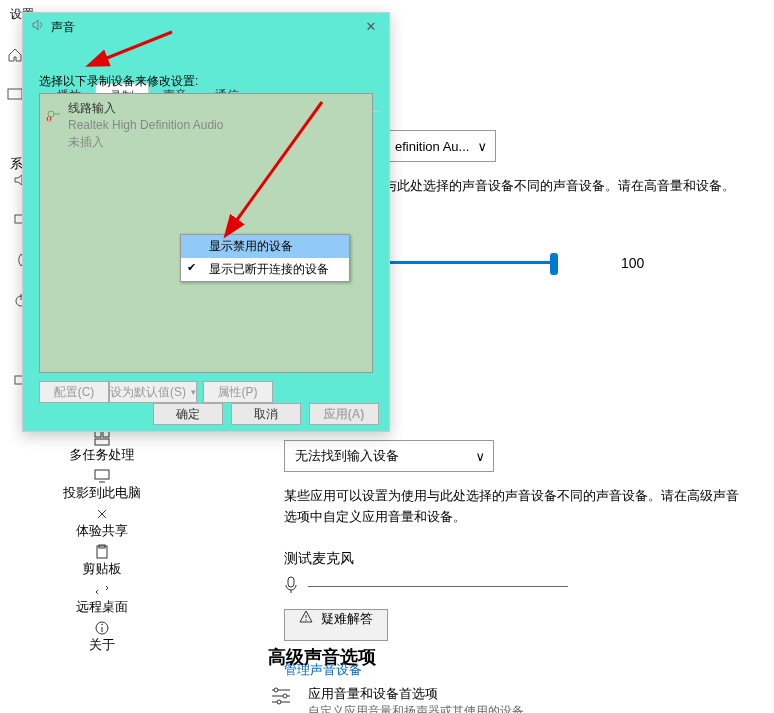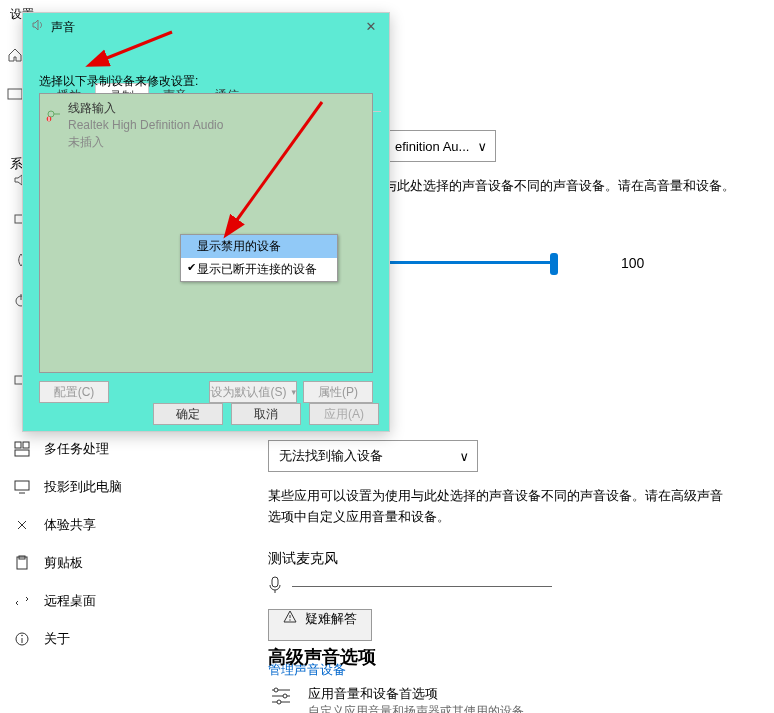--- a/index.html
+++ b/index.html
@@ -7,33 +7,33 @@
 
 
 .settings-bg { position: absolute; top: 0; left: 0; width: 774px; height: 713px; }
 .settings-title { position: absolute; top: 6px; left: 10px; font-size: 12px; color: #000; }
 .left-rail { position: absolute; top: 35px; left: 0; width: 30px; display: flex; flex-direction: column; align-items: center; gap: 0; }
 .rail-icon { width: 30px; height: 40px; display: flex; align-items: center; justify-content: center; color: #555; }
 .rail-icon svg { width: 16px; height: 16px; }
 .rail-label { position: absolute; left: 10px; font-size: 13px; color: #000; }
 
 .sidebar { position: absolute; top: 430px; left: 10px; width: 180px; }
-.sidebar-item { display: flex; align-items: center; height: 38px; gap: 14px; padding-left: 4px; cursor: default; }
+.sidebar-item { display: flex; align-items: center; height: 38px; padding-left: 4px; cursor: default; flex-direction: column; }
 .sidebar-item .icn { width: 16px; height: 16px; display: flex; align-items: center; justify-content: center; color: #333; }
 
 .main { position: absolute; left: 268px; top: 130px; width: 480px; }
 .dropdown { display: inline-flex; align-items: center; justify-content: space-between; border: 1px solid #999; height: 32px; padding: 0 8px 0 10px; font-size: 13px; min-width: 210px; background: #fff; }
 .dropdown .chev { margin-left: 8px; }
 .paragraph { font-size: 13px; color: #000; line-height: 1.6; margin-top: 14px; max-width: 460px; }
 .slider-row { position: relative; margin-top: 58px; display: flex; align-items: center; width: 100%; }
 .slider-track { position: relative; height: 3px; background: #0078d4; flex: 0 0 285px; }
 .slider-thumb { position: absolute; right: -5px; top: -8px; width: 8px; height: 22px; background: #0078d4; border-radius: 3px; }
 .slider-val { margin-left: 68px; font-size: 14px; }
 
-.input-section { position: absolute; left: 268px; top: 440px; width: 480px; }
+.input-section { position: absolute; left: 284px; top: 440px; width: 480px; }
 .section-title { font-size: 14px; margin: 22px 0 8px; }
 .mic-row { display: flex; align-items: center; gap: 10px; margin-top: 6px; }
 .mic-bar { height: 1px; border-top: 1px solid #666; flex: 0 0 260px; }
 .btn-outline { display: inline-flex; align-items: flex-start; gap: 8px; border: 1px solid #999; background: #ccc4; height: 32px; padding: 0 14px; margin-top: 12px; font-size: 13px; }
 .link { color: #0066cc; font-size: 13px; margin-top: 20px; display: inline-block; cursor: pointer; }
 
 .adv-section { position: absolute; left: 268px; top: 645px; width: 480px; }
 .adv-heading { font-size: 18px; font-weight: 600; }
 .adv-row { display: flex; gap: 14px; margin-top: 16px; }
 .adv-icon { width: 26px; height: 22px; color: #333; display:flex; align-items:center; }
@@ -48,29 +48,29 @@
 .tab { padding: 4px 14px 6px; font-size: 12px; color: #333; cursor: pointer; }
 .tab.active { border: 1px solid #ccc; border-bottom: 1px solid #fff; background: #fff; margin-bottom: -1px; }
 .dialog-instruction { position: absolute; top: 60px; left: 16px; font-size: 12px; }
 .device-pane { position: absolute; top: 80px; left: 16px; right: 16px; height: 280px; background: #b8d8b8; border: 1px solid #999; }
 .device-item { padding: 6px 8px 2px 28px; font-size: 12px; line-height: 1.4; position: relative; }
 .device-item .d-name { color: #333; }
 .device-item .d-driver { color: #888; }
 .device-item .d-status { color: #888; }
 .device-icon { position: absolute; left: 6px; top: 12px; width: 16px; height: 16px; }
 .context-menu { position: absolute; top: 140px; left: 140px; background: #fff; border: 1px solid #999; box-shadow: 1px 1px 3px rgba(0,0,0,0.3); font-size: 12px; }
-.context-item { padding: 3px 20px 3px 16px; position: relative; }
+.context-item { padding: 3px 20px 3px 28px; position: relative; }
 .context-item.hl { background: #91c9f7; }
 .context-check { position: absolute; left: 6px; top: 3px; font-size: 11px; }
-.dialog-btn-row { position: absolute; left: 16px; right: 16px; top: 368px; display: flex; justify-content: space-between; }
+.dialog-btn-row { position: absolute; left: 16px; right: 16px; top: 368px; display: flex; justify-content: flex-start; }
 .dbtn { min-width: 70px; height: 22px; font-size: 12px; border: 1px solid #aaa; background: #efefef; color: #999; display: inline-flex; align-items: center; justify-content: center; }
 .dbtn.combo::after { content: "▾"; margin-left: 5px; font-size: 9px; }
 .dialog-footer { position: absolute; right: 10px; bottom: 6px; display: flex; gap: 8px; }
 .dialog-footer .dbtn { color: #333; background: #e9e9e9; }
-.dialog-footer .dbtn.disabled { color: #aaa; }
+.dialog-footer .dbtn.disabled { color: #aaa; font-weight: bold; }
 
 
 .arrow-svg { position: absolute; top: 12px; left: 22px; width: 368px; height: 420px; pointer-events: none; }
 </style>
 </head>
 <body>
 
 <div class="settings-bg">
   <div class="settings-title">设置</div>
 

